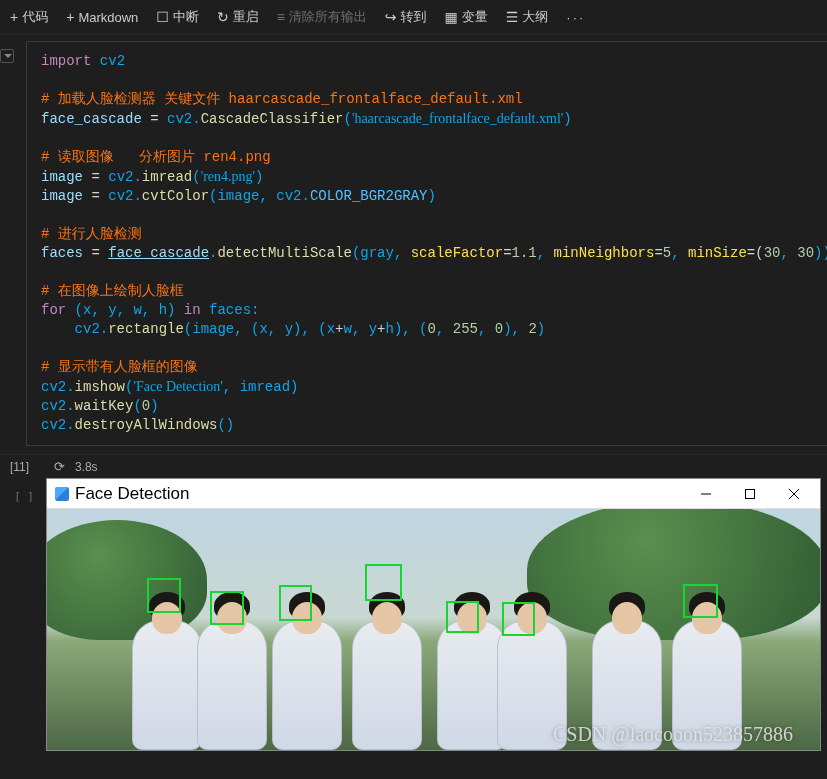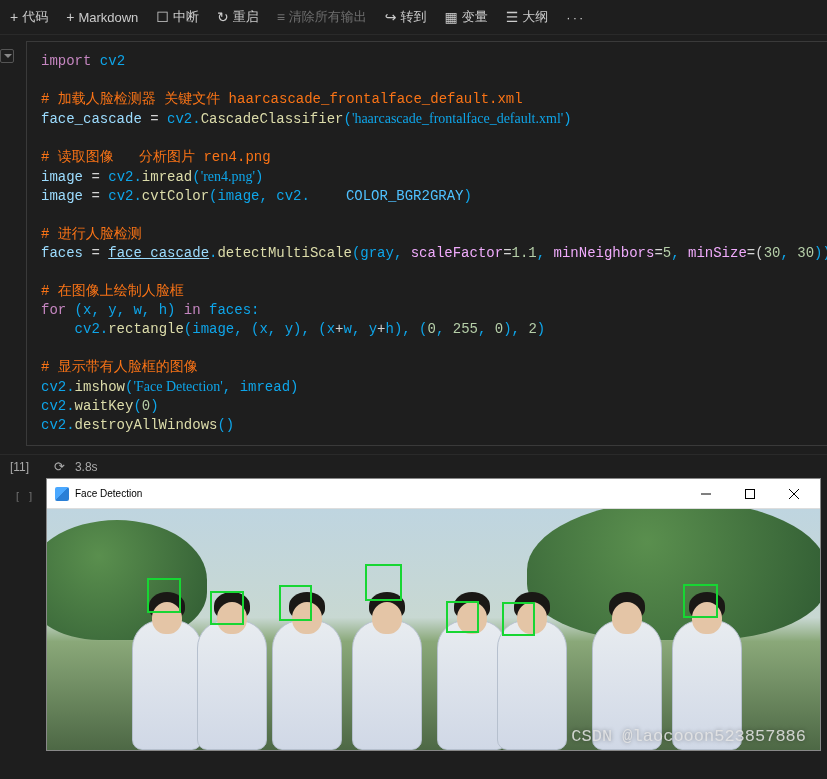--- a/index.html
+++ b/index.html
@@ -76,22 +76,22 @@
     }
     .kw2 { color: #c586c0; text-align: right; }
     .fn { color: #dcdcaa; }
     .str { color: #0ea5e9; font-family: Liberation Serif, serif; }
     .cm { color: #f97316; }
     .num { color: #b5cea8; }
     .mod { color: #0ea5e9; }
     .op { color: #d4d4d4; }
     .var { color: #9cdcfe; }
     .var-u { color: #9cdcfe; text-decoration: underline; }
-    .attr { color: #f0abfc; }
-    .const { color: #4fc1ff; margin-left: 36px; }
+    .attr { color: #fde047; }
+    .const { color: #4fc1ff; }
     .plain { color: #0ea5e9; }
 
     .exec-bar {
       display: flex;
       align-items: center;
       gap: 10px;
       padding: 4px 10px;
       font-size: 12px;
       color: #aaa;
       border-top: 1px solid #2a2a2a;
@@ -122,21 +122,21 @@
       width: 775px;
     }
     .window-titlebar {
       display: flex;
       align-items: center;
       height: 30px;
       padding: 0 4px 0 8px;
       background: #ffffff;
       border-bottom: 1px solid #ddd;
       color: #000;
-      font-size: 10px;
+      font-size: 17px;
     }
     .win-ico {
       width: 14px; height: 14px;
       display: inline-block;
       background: linear-gradient(135deg,#4aa8ff 50%,#2a7fd6 50%);
       margin-right: 6px;
       border-radius: 2px;
     }
     .win-title { flex: 1; }
     .win-btn {
@@ -194,25 +194,25 @@
       top: -158px;
       left: 17px;
     }
     .facebox {
       position: absolute;
       border: 2px solid #17d633;
       background: transparent;
     }
     .watermark {
       position: absolute;
-      right: 14px;
+      right: 27px;
       bottom: 4px;
       color: rgba(230,230,230,0.85);
-      font-size: 17px;
-      font-family: Liberation Mono, monospace;
+      font-size: 20px;
+      font-family: Liberation Serif, serif;
       text-shadow: 0 0 4px rgba(0,0,0,0.4);
     }
   </style>
 </head>
 <body>
 
 <div class="toolbar">
   <div class="toolbar-item">
     <span class="ico">+</span>
     <span>代码</span>

